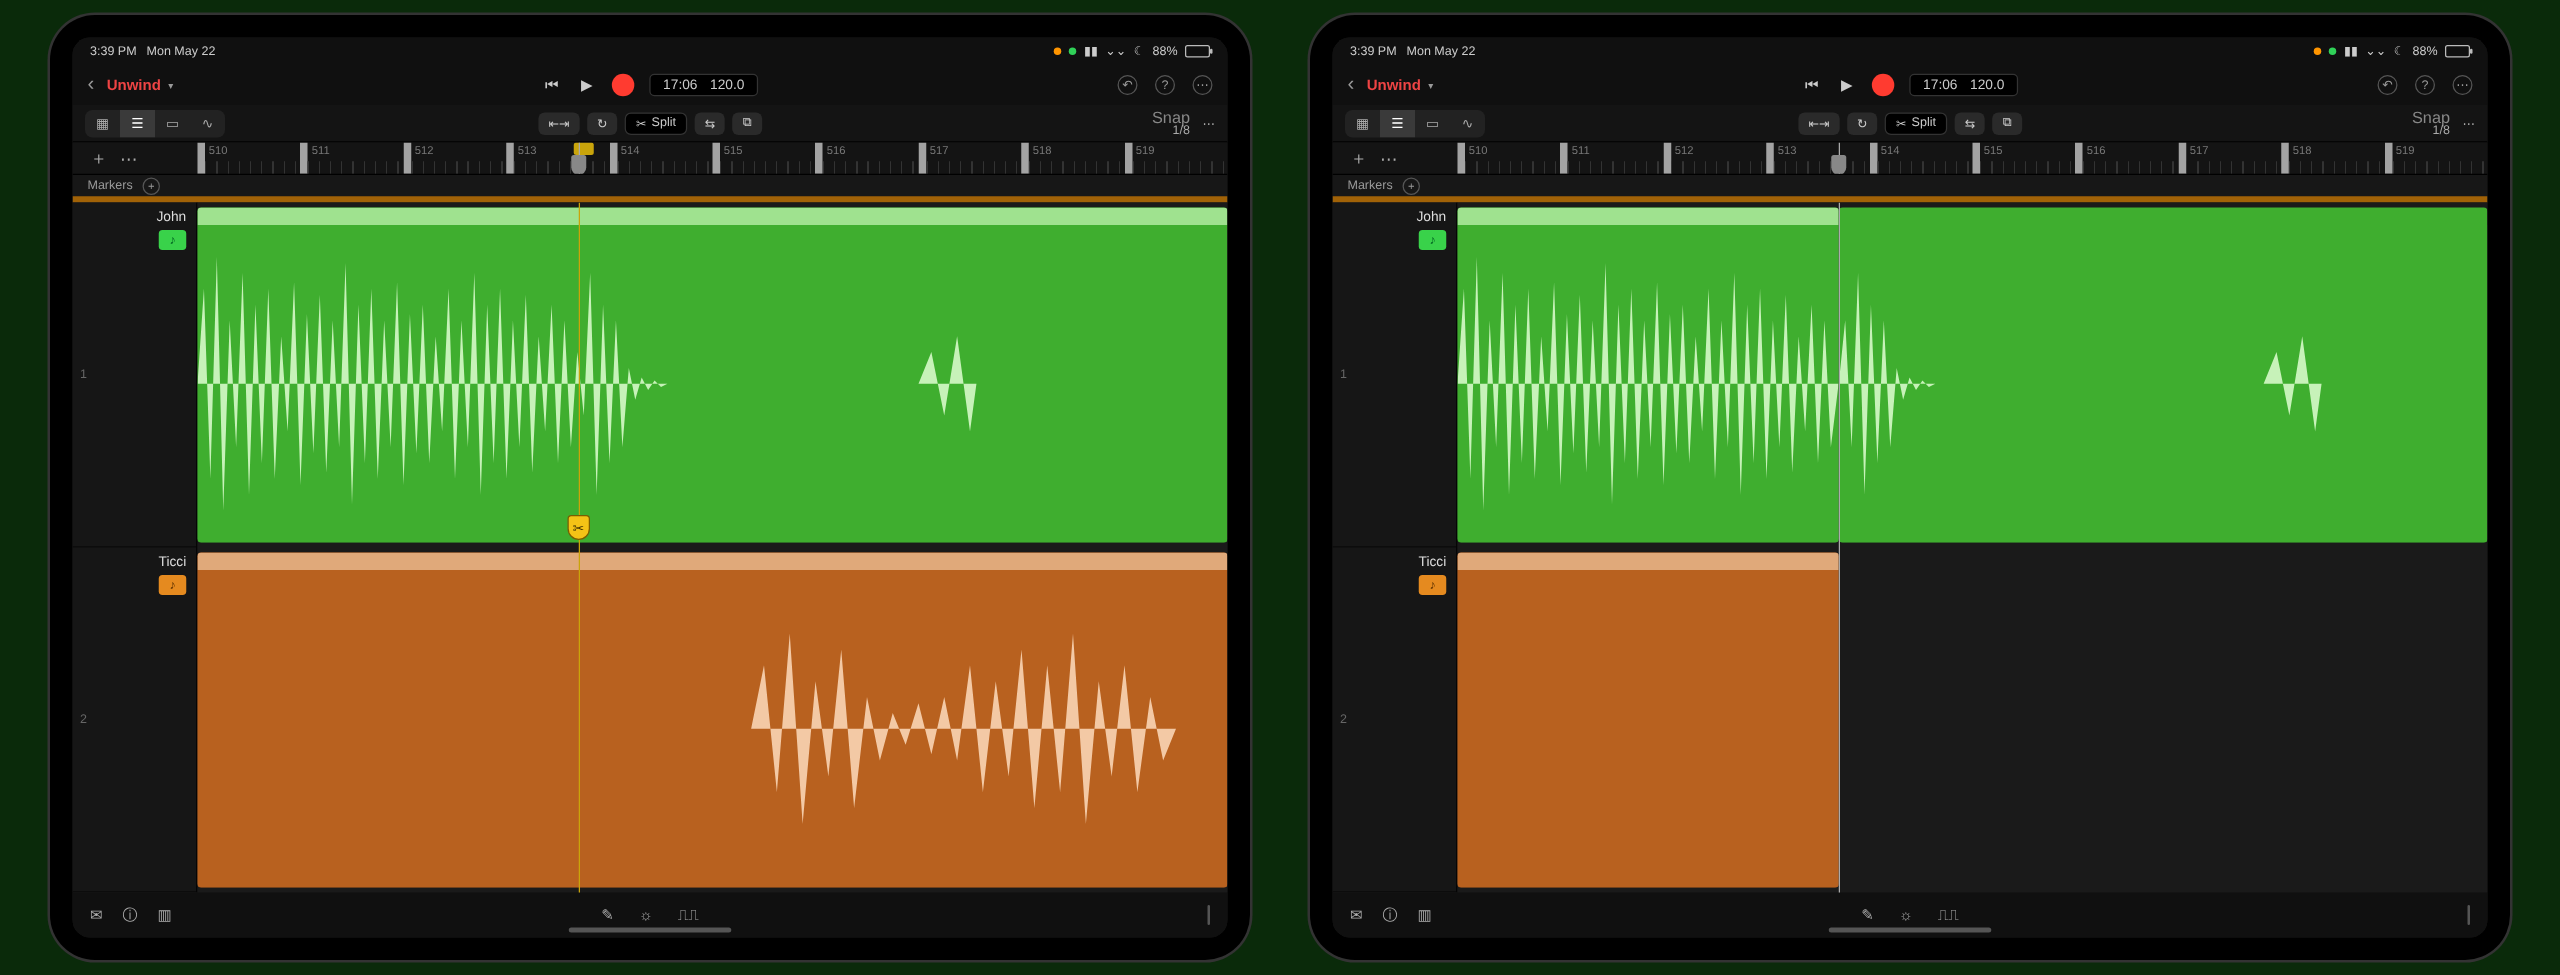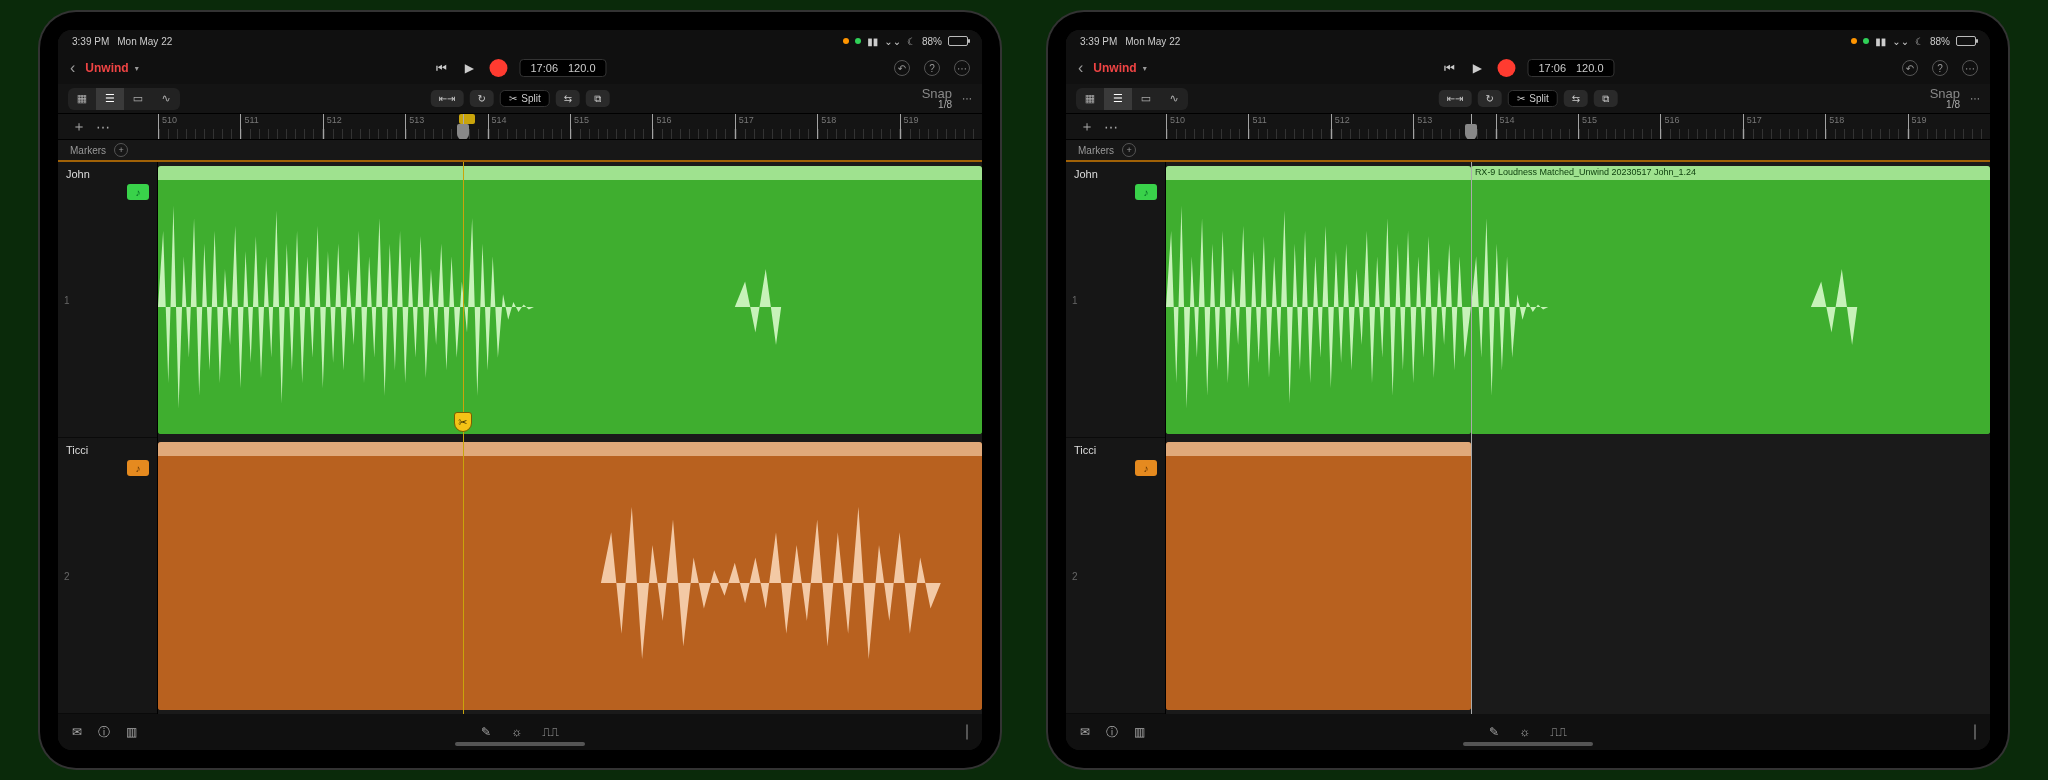--- a/index.html
+++ b/index.html
@@ -97,39 +97,39 @@
 
   
   .ruler {
     height: 26px; background:#141414; border-bottom:1px solid #000;
     display:flex; align-items:flex-start; position:relative; overflow:hidden;
   }
   .ruler-side { width:100px; height:100%; display:flex; align-items:center; gap:10px; padding-left:14px; color:#aaa;}
   .plus { font-size:14px;}
   .dots { font-size:14px; letter-spacing:2px;}
   .ruler-ticks { flex:1; position:relative; height:100%; }
-  .tick { position:absolute; top:0; height:100%; border-left:1px solid #a3a3a3;text-align:right; }
+  .tick { position:absolute; top:0; height:100%; border-left:6px solid #a3a3a3;text-align:right; }
   .tick span { position:absolute; top:1px; left:3px; font-size:9px; color:#777;}
   .tick .sub { position:absolute; bottom:0; left:0; right:0; height:10px;
     background: repeating-linear-gradient(90deg, #333 0, #333 1px, transparent 1px, transparent 9px);
   }
   .cycle { position:absolute; top:0; height:10px; background:#c9a40b; border-radius:2px; }
   .playhead-line { position:absolute; top:0; bottom:-700px; width:1px; background:#aaa; z-index:50;}
   .playhead-handle { position:absolute; top:10px; width:12px; height:16px; margin-left:-6px; background:#888; border-radius:2px 2px 6px 6px; z-index:51;}
 
   
-  .markers-row { height:22px; background:#171717; display:flex; align-items:center; padding-left:12px; gap:8px; border-bottom:2px solid #a16207; font-size:10px; color:#999;}
+  .markers-row { height:22px; background:#171717; display:flex; align-items:center; padding-left:12px; gap:8px; border-bottom:5px solid #a16207; font-size:10px; color:#999;}
   .mk-plus { width:14px; height:14px; border:1px solid #555; border-radius:50%; display:flex; align-items:center; justify-content:center; font-size:9px;}
 
   
   .tracks { flex:1; display:flex; background:#1a1a1a; overflow:hidden; position:relative;}
   .track-headers { width:100px; background:#161616; border-right:1px solid #000; display:flex; flex-direction:column;}
   .th { flex:1; border-bottom:1px solid #0a0a0a; padding:6px 8px; position:relative;}
   .th .num { position:absolute; left:6px; top:50%; transform:translateY(-50%); color:#666; font-size:10px;}
-  .th .name { color:#ddd; font-size:11px; }
+  .th .name { color:#ddd; font-size:11px; text-align:right;}
   .th .badge { position:absolute; right:8px; top:22px; width:22px; height:16px; border-radius:3px; display:flex; align-items:center; justify-content:center; font-size:10px;}
   .badge.green { background:#39d24a; color:#062; }
   .badge.orange{ background:#e58a1f; color:#4a2; color:#5b3100;}
 
   .lanes { flex:1; position:relative; background:#1a1a1a;}
   .lane { position:absolute; left:0; right:0; }
   .region { position:absolute; top:4px; bottom:4px; border-radius:3px; overflow:hidden;}
   .region .hdr { height:14px; font-size:9px; padding:1px 4px; white-space:nowrap; overflow:hidden; }
   .region.green { background:#3fae2f; }
   .region.green .hdr { background:#9fe28f; color:#183; color:#0b3d0b;}
@@ -478,21 +478,20 @@
             <div class="wave">
               <svg viewBox="0 0 296 100" preserveAspectRatio="none">
                 <rect width="296" height="100" fill="#3fae2f"></rect>
                 <g fill="#c7f2b9">
                 <path d="M0 50 L5 20 L10 80 L15 10 L20 90 L25 30 L30 70 L35 15 L40 85 L45 25 L50 75 L55 20 L60 80 L65 35 L70 65 L75 18 L80 82 L85 28 L90 72 L95 22 L100 78 L105 30 L110 70 L115 12 L120 88 L125 25 L130 75 L135 20 L140 80 L145 30 L150 70 L155 18 L160 82 L165 28 L170 72 L175 25 L180 75 L185 35 L190 65 L195 20 L200 80 L205 30 L210 70 L215 15 L220 85 L225 25 L230 75 L235 20 L240 80 L245 30 L250 70 L255 22 L260 78 L265 35 L270 65 L275 25 L280 75 L285 30 L290 70 L296 50 Z"></path>
                 </g>
               </svg>
             </div>
           </div>
           <div class="region green" style="left:37%; right:0;">
-            <div class="hdr">RX-9 Loudness Matched_Unwind 20230517 John_1.24</div>
             <div class="wave">
               <svg viewBox="0 0 504 100" preserveAspectRatio="none">
                 <rect width="504" height="100" fill="#3fae2f"></rect>
                 <g fill="#c7f2b9">
                 <path d="M0 50 L5 30 L10 70 L15 15 L20 85 L25 25 L30 75 L35 30 L40 70 L45 45 L50 55 L55 48 L60 52 L65 49 L70 51 L75 50 L330 50 L340 40 L350 60 L360 35 L370 65 L375 50 L504 50 Z"></path>
                 </g>
               </svg>
             </div>
           </div>
         </div>

